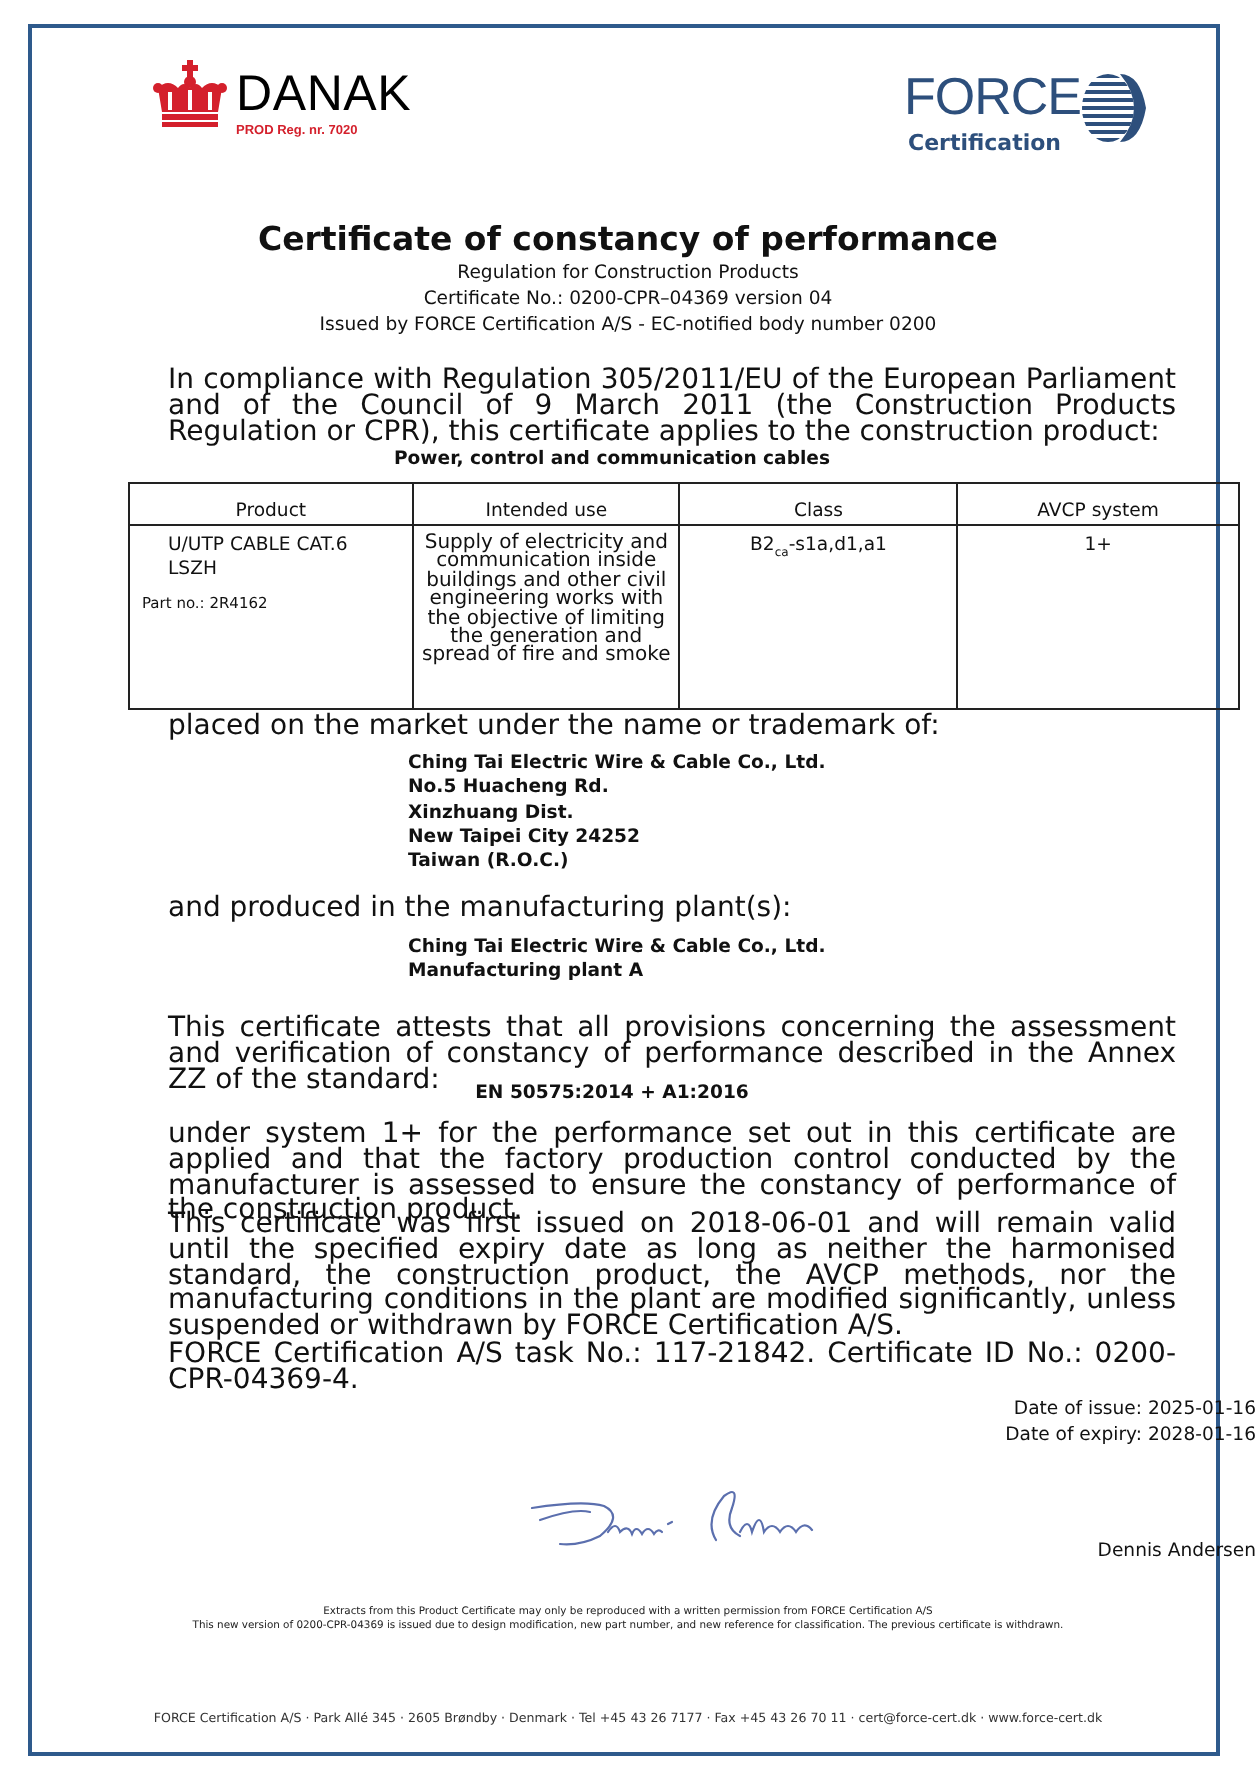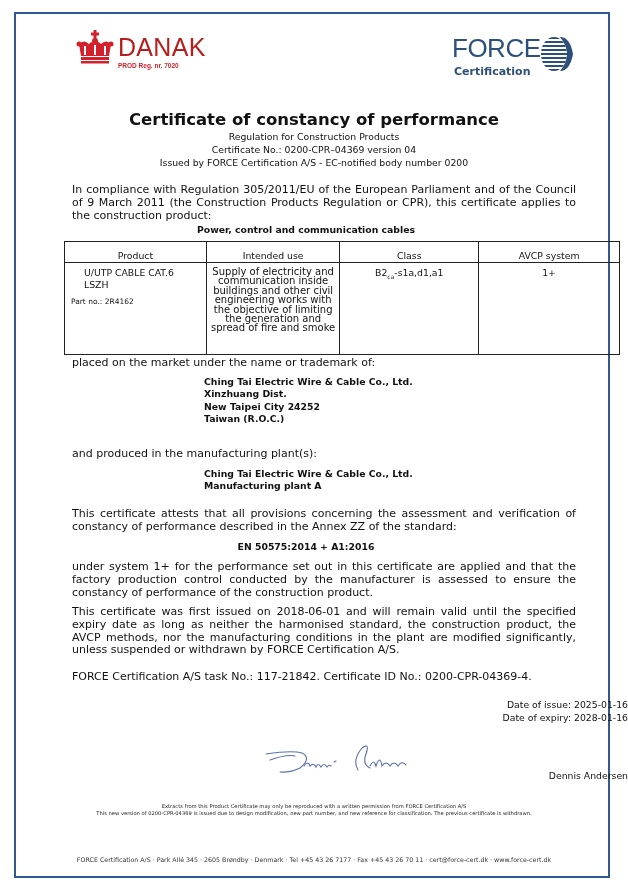--- a/index.html
+++ b/index.html
@@ -2,33 +2,33 @@
 <html><head>
   <meta charset="utf-8">
   <style>
     html, body { margin: 0; padding: 0; background: #ffffff; }
     body { width: 628px; height: 891px; position: relative; overflow: hidden;
       font-family: "DejaVu Sans", sans-serif; color: #111; }
     .frame { position: absolute; left: 14px; top: 12px; width: 596px; height: 866px;
       border: 2px solid #2e5a8c; box-sizing: border-box; }
     .abs { position: absolute; }
     .danak-word { left: 118px; top: 33px; font-family: "Liberation Sans", sans-serif;
-      font-size: 25px; color: #b91c1c; letter-spacing: 0.3px; }
+      font-size: 25px; color: #000000; letter-spacing: 0.3px; }
     .danak-reg { left: 118px; top: 62px; font-family: "Liberation Sans", sans-serif;
       font-size: 6.5px; font-weight: bold; color: #d4202c; }
     .crown { left: 76px; top: 30px; width: 38px; height: 34px; }
     .force-word { left: 452px; top: 33px; font-family: "Liberation Sans", sans-serif;
       font-size: 26px; color: #2d4f7c; letter-spacing: -0.5px; }
     .force-sub { left: 454px; top: 65px; font-family: "DejaVu Sans", sans-serif;
       font-size: 11px; font-weight: bold; color: #2d4f7c; }
     .globe { left: 540px; top: 34px; width: 34px; height: 40px; }
     .title { left: 0; width: 628px; top: 110px; text-align: center; font-size: 16.5px;
       font-weight: bold; font-family: "DejaVu Sans", sans-serif; }
     .subline { left: 0; width: 628px; text-align: center; font-size: 9.3px; }
-    .para { left: 72px; width: 504px; font-size: 11px; line-height: 12.8px; text-align: justify; }
+    .para { left: 84px; width: 504px; font-size: 14px; line-height: 12.8px; text-align: justify; }
     .center-bold { left: 0; width: 612px; text-align: center; font-size: 9.3px; font-weight: bold; }
     table.prod { position: absolute; left: 64px; top: 241px; width: 556px; border-collapse: collapse;
       font-size: 9.3px; }
     table.prod th, table.prod td { border: 1px solid #222; vertical-align: top; }
     table.prod th { font-weight: normal; height: 18px; text-align: center; vertical-align: bottom; padding-bottom: 1px; }
     table.prod td { height: 86px; padding-top: 4px; }
     .c1 { width: 132px; } .c2 { width: 124px; } .c3 { width: 129px; margin-left: 24px; } .c4 { width: 131px; }
     .prod-name { padding-left: 18px; line-height: 12px; }
     .part-no { padding-left: 5px; font-size: 7.5px; margin-top: 6px; }
     .use { text-align: center; font-size: 10px; line-height: 9.4px; padding: 0 3px; }
@@ -114,20 +114,21 @@
     <td>
       <div class="avcp">1+</div>
     </td>
   </tr>
 </tbody>
   </table>
 
 <div class="abs para" style="top:357px">placed on the market under the name or trademark of:</div>
 <div class="abs addr" style="top:376px">
   <div>Ching Tai Electric Wire &amp; Cable Co., Ltd.</div>
+  <div>No.5 Huacheng Rd.</div>
   <div>Xinzhuang Dist.</div>
   <div>New Taipei City 24252</div>
   <div>Taiwan (R.O.C.)</div>
 </div>
 
 <div class="abs para" style="top:448px">and produced in the manufacturing plant(s):</div>
 <div class="abs addr" style="top:468px">
   <div>Ching Tai Electric Wire &amp; Cable Co., Ltd.</div>
   <div>Manufacturing plant A</div>
 </div>

